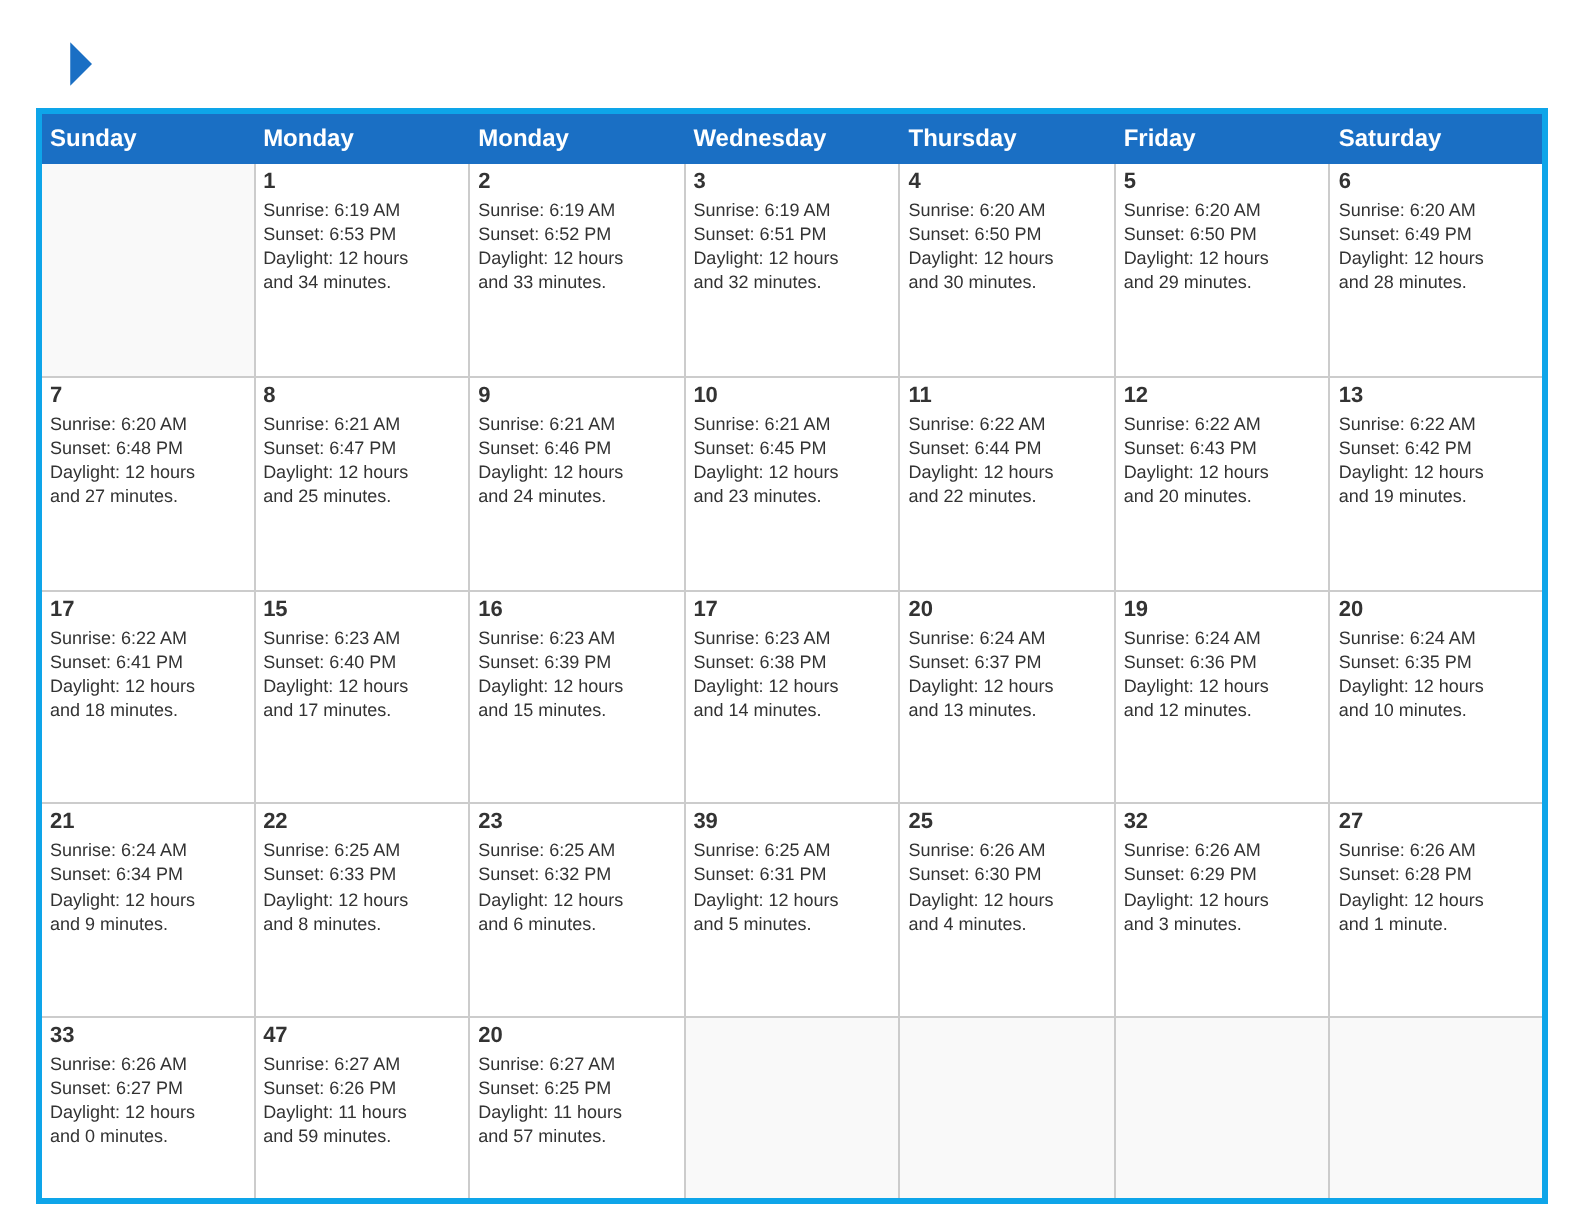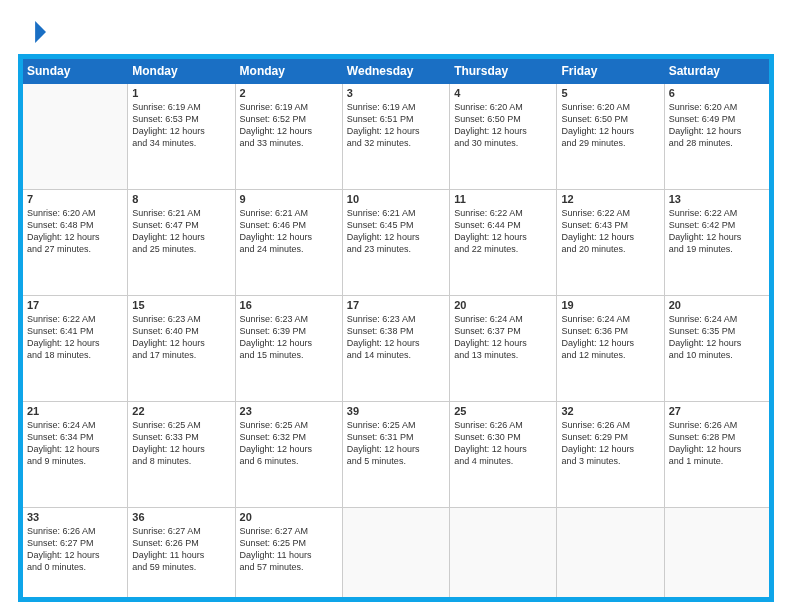--- a/index.html
+++ b/index.html
@@ -50,21 +50,21 @@
       color: #333;
       line-height: 1.1;
     }
     .location {
       font-size: 14px;
       color: #555;
       margin-top: 2px;
     }
     .calendar {
       flex: 1;
-      border: 5px solid #0ea5e9;
+      border: 3px solid #0ea5e9;
       border-collapse: collapse;
       width: 100%;
       table-layout: fixed;
     }
     .calendar th {
       background: #1a6fc4;
       color: #fff;
       font-size: 12px;
       font-weight: bold;
       padding: 5px 4px;
@@ -248,21 +248,21 @@
             <span class="day-num">27</span>
             <div class="cell-text">Sunrise: 6:26 AM<br>Sunset: 6:28 PM<br>Daylight: 12 hours<br>and 1 minute.</div>
           </td>
         </tr>
         <tr class="last-row">
           <td>
             <span class="day-num">33</span>
             <div class="cell-text">Sunrise: 6:26 AM<br>Sunset: 6:27 PM<br>Daylight: 12 hours<br>and 0 minutes.</div>
           </td>
           <td>
-            <span class="day-num">36</span>
+            <span class="day-num">47</span>
             <div class="cell-text">Sunrise: 6:27 AM<br>Sunset: 6:26 PM<br>Daylight: 11 hours<br>and 59 minutes.</div>
           </td>
           <td>
             <span class="day-num">20</span>
             <div class="cell-text">Sunrise: 6:27 AM<br>Sunset: 6:25 PM<br>Daylight: 11 hours<br>and 57 minutes.</div>
           </td>
           <td class="empty-cell"></td>
           <td class="empty-cell"></td>
           <td class="empty-cell"></td>
           <td class="empty-cell"></td>

